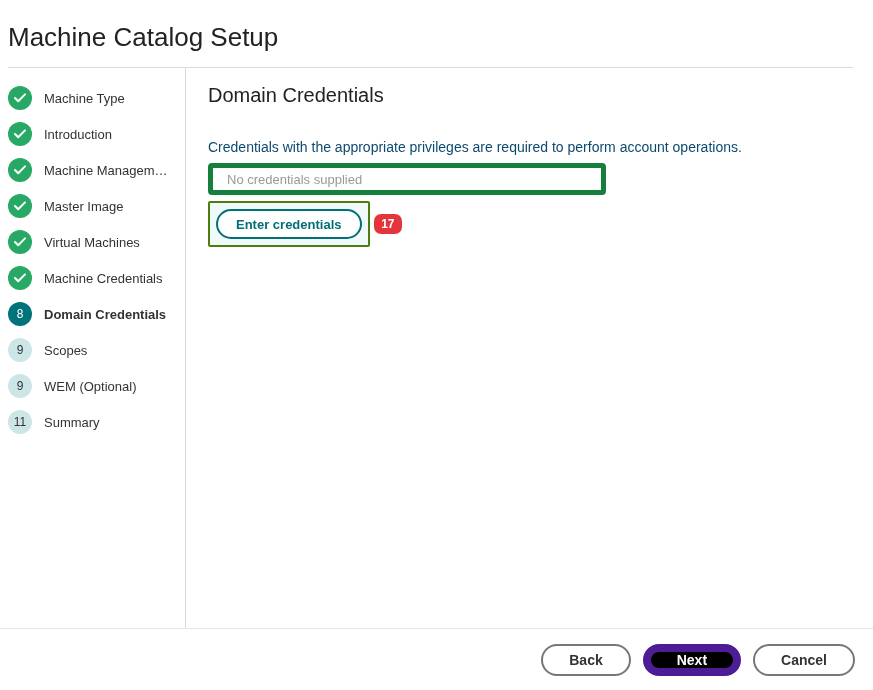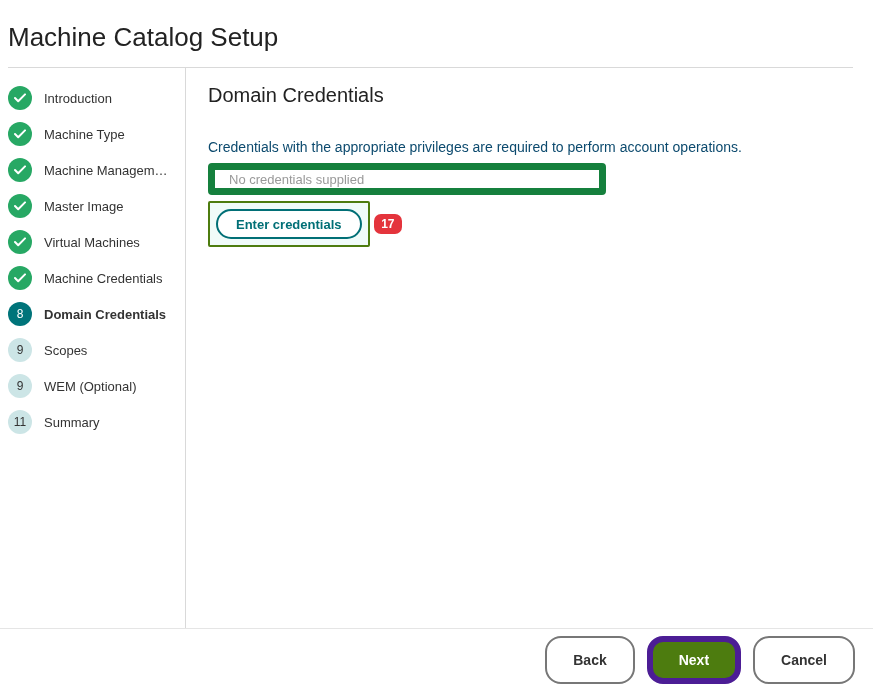--- a/index.html
+++ b/index.html
@@ -79,21 +79,21 @@
     }
     .main-desc {
       font-size: 14px;
       color: #0c4a6e;
       margin-bottom: 8px;
       margin-top: 32px;
     }
     .cred-input {
       width: 398px;
       height: 32px;
-      border: 7px solid #15803d;
+      border: 5px solid #15803d;
       border-radius: 4px;
       padding: 0 14px;
       font-size: 13px;
       color: #999;
       display: flex;
       align-items: center;
     }
     .cred-input::placeholder { color: #999; }
     .highlight-box {
       border: 2px solid #4d7c0f;
@@ -140,60 +140,60 @@
       height: 62px;
       border-top: 1px solid #e5e5e5;
       display: flex;
       align-items: center;
       justify-content: flex-end;
       padding: 0 18px;
       gap: 12px;
       background: #fff;
     }
     .btn {
-      height: 48px;
+      height: 32px;
       border-radius: 16px;
       padding: 0 26px;
       font-size: 14px;
       font-weight: 600;
       cursor: pointer;
       border: 2px solid #777;
       background: #fff;
       color: #333;
     }
     .btn-primary-disabled {
-      background: #4d7c0f;
-      border: 6px solid #4c1d95;
+      background: #000000;
+      border: 8px solid #4c1d95;
       color: #fff;
       cursor: default;
     }
   </style>
 </head>
 <body>
 
 <div class="page">
   <h1 class="title">Machine Catalog Setup</h1>
   <hr class="rule">
   <div class="body-area">
     <nav class="sidebar">
       <div class="step step-done">
         <span class="step-icon">
           <svg class="check" viewBox="0 0 12 10">
               <path d="M1 5 L4.2 8.2 L11 1.4" stroke="#fff" stroke-width="2" fill="none" stroke-linecap="round" stroke-linejoin="round"></path>
             </svg>
         </span>
+        <span class="step-label">Machine Type</span>
+      </div>
+      <div class="step step-done">
+        <span class="step-icon">
+          <svg class="check" viewBox="0 0 12 10">
+              <path d="M1 5 L4.2 8.2 L11 1.4" stroke="#fff" stroke-width="2" fill="none" stroke-linecap="round" stroke-linejoin="round"></path>
+            </svg>
+        </span>
         <span class="step-label">Introduction</span>
-      </div>
-      <div class="step step-done">
-        <span class="step-icon">
-          <svg class="check" viewBox="0 0 12 10">
-              <path d="M1 5 L4.2 8.2 L11 1.4" stroke="#fff" stroke-width="2" fill="none" stroke-linecap="round" stroke-linejoin="round"></path>
-            </svg>
-        </span>
-        <span class="step-label">Machine Type</span>
       </div>
       <div class="step step-done">
         <span class="step-icon">
           <svg class="check" viewBox="0 0 12 10">
               <path d="M1 5 L4.2 8.2 L11 1.4" stroke="#fff" stroke-width="2" fill="none" stroke-linecap="round" stroke-linejoin="round"></path>
             </svg>
         </span>
         <span class="step-label">Machine Managem…</span>
       </div>
       <div class="step step-done">

